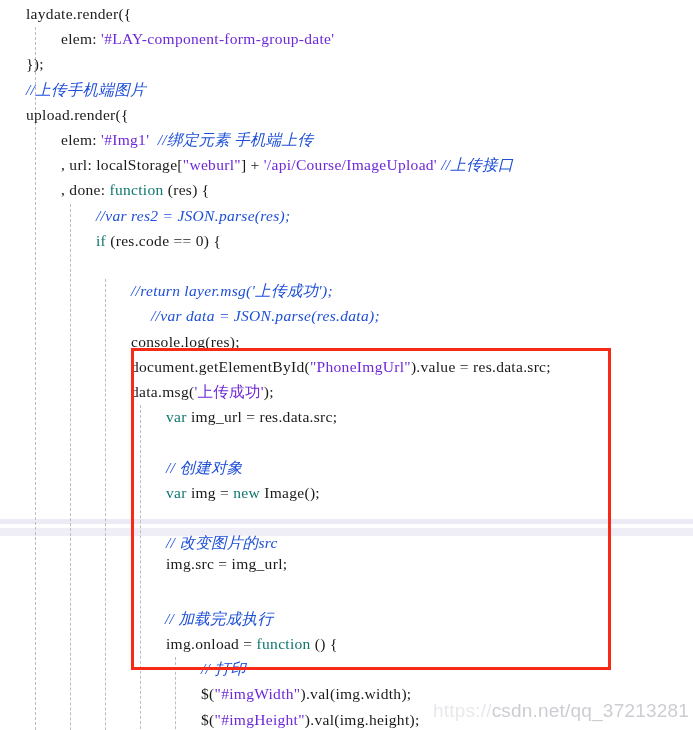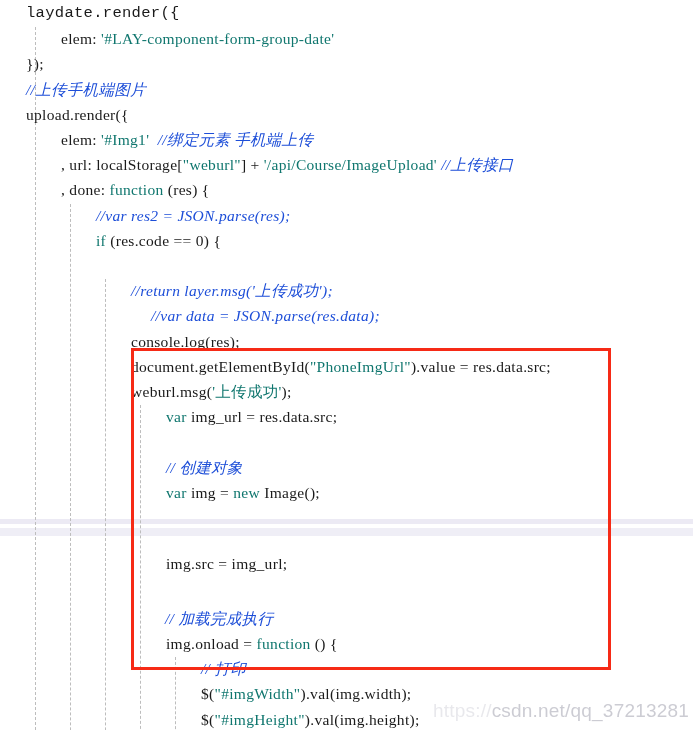--- a/index.html
+++ b/index.html
@@ -54,21 +54,21 @@
     left: 0;
     white-space: pre;
     font-family: "Liberation Serif", "DejaVu Serif", serif;
     font-size: 15.5px;
     line-height: 19px;
     letter-spacing: 0.3px;
     color: #1a1a1a;
   }
   .tk { white-space: pre; }
   .kw   { color: #0f766e; }          
-  .str  { color: #0f766e; }          
+  .str  { color: #6d28d9; }          
   .cmt  { color: #1d4ed8; font-style: italic; }          
   .pln  { color: #1a1a1a; }
 
   
   #red-box {
     position: absolute;
     left: 131px;
     top: 348px;
     width: 480px;
     height: 322px;
@@ -102,41 +102,42 @@
 
   <div id="guides">
       <div class="indent-guide" style="left: 35px; top: 27.2px; height: 812.4px;"></div>
       <div class="indent-guide" style="left: 70px; top: 203.6px; height: 636px;"></div>
       <div class="indent-guide" style="left: 105px; top: 279.2px; height: 560.4px;"></div>
       <div class="indent-guide" style="left: 140px; top: 405.2px; height: 358.8px;"></div>
       <div class="indent-guide" style="left: 175px; top: 657.2px; height: 81.6px;"></div>
     </div>
 
   <div class="code-layer" id="code">
-      <div class="line" style="top: 4px; left: 26px; font-family: Liberation Mono, monospace;"><span class="tk pln">laydate.render({</span></div>
+      <div class="line" style="top: 4px; left: 26px;"><span class="tk pln">laydate.render({</span></div>
       <div class="line" style="top: 29.2px; left: 61px;"><span class="tk pln">elem: </span><span class="tk str">'#LAY-component-form-group-date'</span></div>
       <div class="line" style="top: 54.4px; left: 26px;"><span class="tk pln">});</span></div>
       <div class="line" style="top: 79.6px; left: 26px;"><span class="tk cmt">//上传手机端图片</span></div>
       <div class="line" style="top: 104.8px; left: 26px;"><span class="tk pln">upload.render({</span></div>
       <div class="line" style="top: 130px; left: 61px;"><span class="tk pln">elem: </span><span class="tk str">'#Img1'</span><span class="tk pln">  </span><span class="tk cmt">//绑定元素 手机端上传</span></div>
       <div class="line" style="top: 155.2px; left: 61px;"><span class="tk pln">, url: localStorage[</span><span class="tk str">"weburl"</span><span class="tk pln">] + </span><span class="tk str">'/api/Course/ImageUpload'</span><span class="tk pln"> </span><span class="tk cmt">//上传接口</span></div>
       <div class="line" style="top: 180.4px; left: 61px;"><span class="tk pln">, done: </span><span class="tk kw">function</span><span class="tk pln"> (res) {</span></div>
       <div class="line" style="top: 205.6px; left: 96px;"><span class="tk cmt">//var res2 = JSON.parse(res);</span></div>
       <div class="line" style="top: 230.8px; left: 96px;"><span class="tk kw">if</span><span class="tk pln"> (res.code == 0) {</span></div>
       <div class="line" style="top: 256px; left: 26px;"></div>
       <div class="line" style="top: 281.2px; left: 131px;"><span class="tk cmt">//return layer.msg('上传成功');</span></div>
       <div class="line" style="top: 306.4px; left: 131px; margin-left: 20px;"><span class="tk cmt">//var data = JSON.parse(res.data);</span></div>
       <div class="line" style="top: 331.6px; left: 131px;"><span class="tk pln">console.log(res);</span></div>
       <div class="line" style="top: 356.8px; left: 131px;"><span class="tk pln">document.getElementById(</span><span class="tk str">"PhoneImgUrl"</span><span class="tk pln">).value = res.data.src;</span></div>
-      <div class="line" style="top: 382px; left: 131px;"><span class="tk pln">weburl.msg(</span><span class="tk str">'上传成功'</span><span class="tk pln">);</span></div>
+      <div class="line" style="top: 382px; left: 131px;"><span class="tk pln">data.msg(</span><span class="tk str">'上传成功'</span><span class="tk pln">);</span></div>
       <div class="line" style="top: 407.2px; left: 166px;"><span class="tk kw">var</span><span class="tk pln"> img_url = res.data.src;</span></div>
       <div class="line" style="top: 432.4px; left: 26px;"></div>
       <div class="line" style="top: 457.6px; left: 166px;"><span class="tk cmt">// 创建对象</span></div>
       <div class="line" style="top: 482.8px; left: 166px;"><span class="tk kw">var</span><span class="tk pln"> img = </span><span class="tk kw">new</span><span class="tk pln"> Image();</span></div>
       <div class="line" style="top: 508px; left: 26px;"></div>
+      <div class="line" style="top: 533.2px; left: 166px;"><span class="tk cmt">// 改变图片的src</span></div>
       <div class="line" style="top: 554px; left: 166px;"><span class="tk pln">img.src = img_url;</span></div>
       <div class="line" style="top: 583.6px; left: 26px;"></div>
       <div class="line" style="top: 608.8px; left: 165px;"><span class="tk cmt">// 加载完成执行</span></div>
       <div class="line" style="top: 634px; left: 166px;"><span class="tk pln">img.onload = </span><span class="tk kw">function</span><span class="tk pln"> () {</span></div>
       <div class="line" style="top: 659.2px; left: 201px;"><span class="tk cmt">// 打印</span></div>
       <div class="line" style="top: 684.4px; left: 201px;"><span class="tk pln">$(</span><span class="tk str">"#imgWidth"</span><span class="tk pln">).val(img.width);</span></div>
       <div class="line" style="top: 709.6px; left: 201px;"><span class="tk pln">$(</span><span class="tk str">"#imgHeight"</span><span class="tk pln">).val(img.height);</span></div>
     </div>
 
   <div id="red-box" style="left: 131px; top: 348px; width: 480px; height: 322px; border-color: rgb(246, 42, 22); border-width: 3px;"></div>

